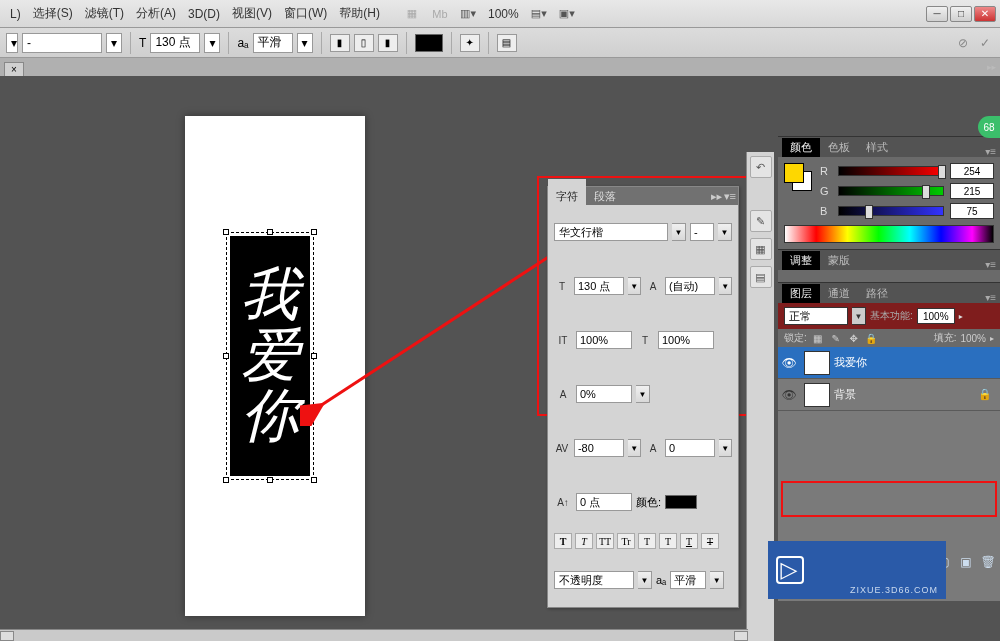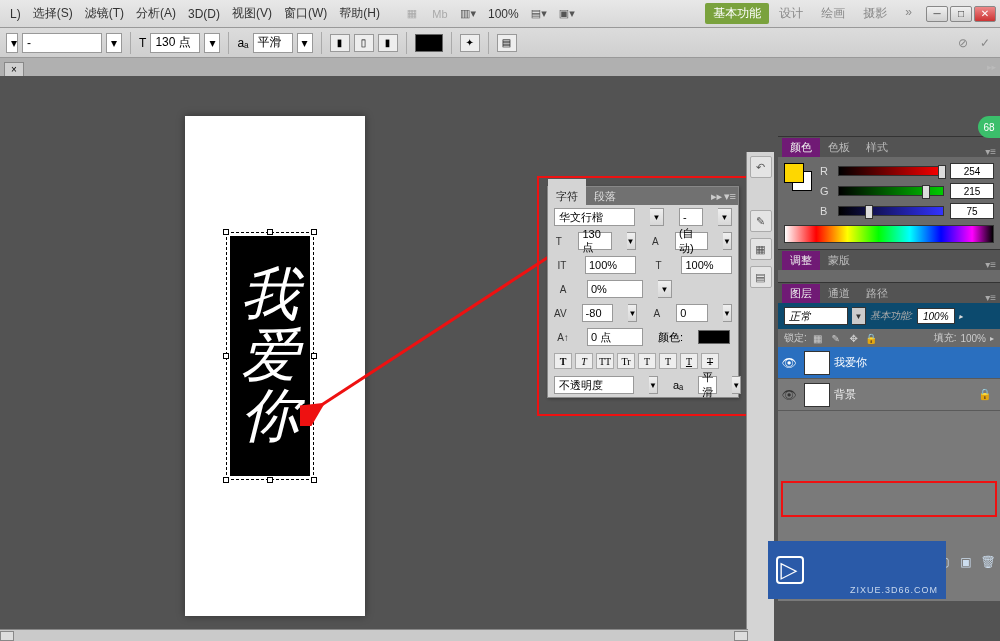--- a/index.html
+++ b/index.html
@@ -49,39 +49,39 @@
 
 .arrow { position: absolute; pointer-events: none; }
 
 
 .char-red-box { position: absolute; left: 537px; top: 100px; width: 212px; height: 240px; border: 2px solid #e11; }
 .char-panel { position: absolute; left: 547px; top: 110px; width: 192px; background: #d4d4d4; border: 1px solid #888; box-shadow: 1px 1px 3px rgba(0,0,0,.3); font-size: 11px; }
 .char-panel .tabs { height: 18px; background: #717171; display: flex; align-items: center; }
 .char-panel .tab { padding: 10px 8px; font-size: 11px; color: #ddd; }
 .char-panel .tab.active { background: #d4d4d4; color: #222; }
 .char-panel .tab-icons { margin-left: auto; display: flex; gap: 2px; padding-right: 2px; color: #ccc; }
-.char-panel .row { display: flex; align-items: center; padding: 3px 6px; gap: 15px; }
+.char-panel .row { display: flex; align-items: center; padding: 18px 6px; gap: 4px; }
 .char-panel .field { flex: 1; height: 18px; border: 1px solid #999; background: #fff; display: flex; align-items: center; padding: 0 4px; }
 .char-panel .field-sm { width: 56px; height: 18px; border: 1px solid #999; background: #fff; display: flex; align-items: center; padding: 0 3px; }
 .char-panel .dd { width: 14px; height: 18px; border: 1px solid #999; border-left: none; background: linear-gradient(#f0f0f0,#d8d8d8); display: flex; align-items: center; justify-content: center; font-size: 8px; }
 .char-panel .lbl-i { width: 18px; text-align: center; font-size: 10px; color: #333; }
 .char-panel .color-box { width: 32px; height: 14px; background: #000; border: 1px solid #666; }
 .char-panel .style-row { display: flex; gap: 3px; padding: 4px 6px; }
 .char-panel .style-btn { width: 18px; height: 16px; border: 1px solid #aaa; background: #eee; display: flex; align-items: center; justify-content: center; font-size: 10px; font-family: serif; }
 
 
 .right-strip { position: absolute; right: 226px; top: 76px; width: 28px; background: #d4d4d4; display: flex; flex-direction: column; align-items: center; padding-top: 4px; gap: 6px; border-left: 1px solid #888; height: 555px;}
 .right-strip .vs-btn { width: 22px; height: 22px; border: 1px solid #aaa; background: #e4e4e4; display: flex; align-items: center; justify-content: center; font-size: 11px; color: #555; border-radius: 2px; }
 
 
 .panels { position: absolute; right: 0; top: 60px; width: 222px; display: flex; flex-direction: column; }
 .panel { background: #535353; border-top: 1px solid #333; }
 .panel .tabs { height: 20px; background: #535353; display: flex; align-items: flex-end; padding-left: 4px; gap: 0; }
 .panel .ptab { padding: 2px 8px; font-size: 11px; color: #bbb; background: #535353; cursor: default; }
-.panel .ptab.active { background: #701a75; color: #eee; }
+.panel .ptab.active { background: #000000; color: #eee; }
 .panel .ptab-icons { margin-left: auto; padding-right: 4px; color: #aaa; font-size: 10px; }
 .panel-body { background: #6a6a6a; padding: 6px; }
 
 
 .color-body { display: flex; flex-direction: column; gap: 6px; }
 .swatch-big { position: relative; width: 28px; height: 28px; }
 .swatch-big .fg { position: absolute; top: 0; left: 0; width: 20px; height: 20px; background: #fed700; border: 1px solid #000; }
 .swatch-big .bg { position: absolute; bottom: 0; right: 0; width: 20px; height: 20px; background: #fff; border: 1px solid #000; }
 .slider-row { display: flex; align-items: center; gap: 6px; font-size: 11px; color: #ddd; }
 .slider-row .lab { width: 12px; }
@@ -91,21 +91,21 @@
 .slider-thumb { position: absolute; top: -2px; width: 8px; height: 14px; background: #ddd; border: 1px solid #333; transform: translateX(-50%); }
 .slider-val { width: 44px; height: 16px; background: #fff; border: 1px solid #333; font-size: 10px; display: flex; align-items: center; justify-content: center; color: #000; }
 .spectrum { height: 18px; background: linear-gradient(to right,#fff 0%,#f00 15%,#ff0 30%,#0f0 45%,#0ff 60%,#00f 75%,#f0f 90%,#000 100%); border: 1px solid #333; }
 
 
 .adj-body { height: 0; }
 
 
 .layers-body { padding: 0; }
 .layers-red-box { position: absolute; right: 3px; top: 198px; width: 216px; height: 36px; border: 2px solid #e11; pointer-events: none; }
-.layers-toolbar { display: flex; align-items: center; padding: 4px 6px; gap: 4px; font-size: 11px; color: #ddd; background: #0c4a6e; font-style: italic; }
+.layers-toolbar { display: flex; align-items: center; padding: 4px 6px; gap: 4px; font-size: 11px; color: #ddd; background: #7f1d1d; }
 .layers-toolbar .sel { flex: 0 0 64px; height: 18px; background: #fff; border: 1px solid #333; color: #000; display: flex; align-items: center; padding: 0 4px;}
 .layers-toolbar .dd { width: 14px; height: 18px; border: 1px solid #333; border-left: none; background: #ccc; display: flex; align-items: center; justify-content: center; font-size: 8px; color: #333;}
 .layers-toolbar .lab { color: #aaa; font-size: 10px; }
 .layers-toolbar .pct { width: 38px; height: 16px; background: #fff; border: 1px solid #333; font-size: 10px; display: flex; align-items: center; justify-content: center; color: #000;}
 .layers-lock-row { display: flex; align-items: center; padding: 2px 6px; gap: 4px; font-size: 10px; color: #ccc; background: #6a6a6a; }
 .layers-lock-row .ic { width: 14px; height: 14px; display: inline-flex; align-items: center; justify-content: center; }
 .layers-list { background: #7a7a7a; }
 .layer-row { display: flex; align-items: center; height: 32px; border-bottom: 1px solid #5a5a5a; }
 .layer-row.selected { background: #2a6fbf; color: #fff; }
 .layer-row .eye { width: 22px; text-align: center; font-size: 12px; color: #333; }
@@ -148,27 +148,20 @@
   <span class="menu-item">窗口(W)</span>
   <span class="menu-item">帮助(H)</span>
   <span style="width:12px"></span>
   <span class="icon-btn disabled">▦</span>
   <span class="icon-btn disabled">Mb</span>
   <span class="icon-btn">▥▾</span>
   <span class="zoom">100%</span>
   <span class="icon-btn">▤▾</span>
   <span class="icon-btn">▣▾</span>
   <span class="spacer"></span>
-  <div class="top-tabs">
-    <span class="top-tab active">基本功能</span>
-    <span class="top-tab">设计</span>
-    <span class="top-tab">绘画</span>
-    <span class="top-tab">摄影</span>
-    <span class="top-tab">»</span>
-  </div>
   <div class="win-controls">
     <div class="win-btn">─</div>
     <div class="win-btn">□</div>
     <div class="win-btn close">✕</div>
   </div>
 </div>
 
 <div class="options-bar">
   <span class="sel" style="width:12px">▾</span>
   <span class="sel wide">-</span>

